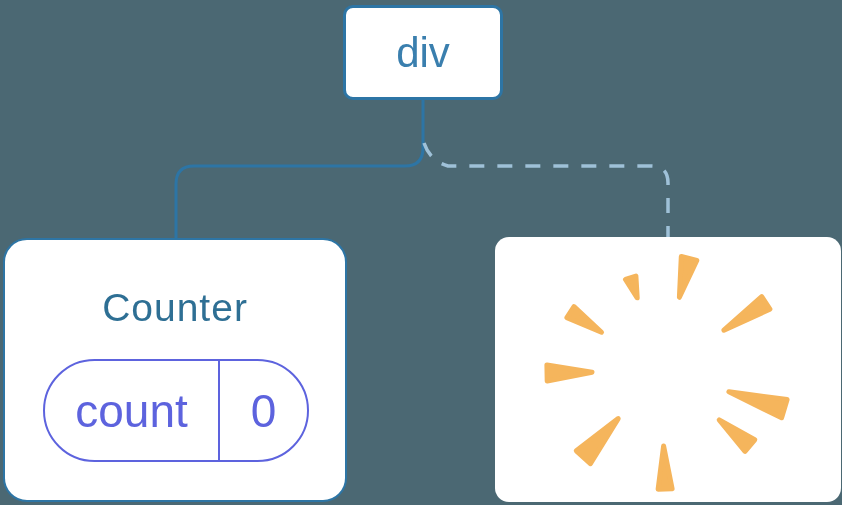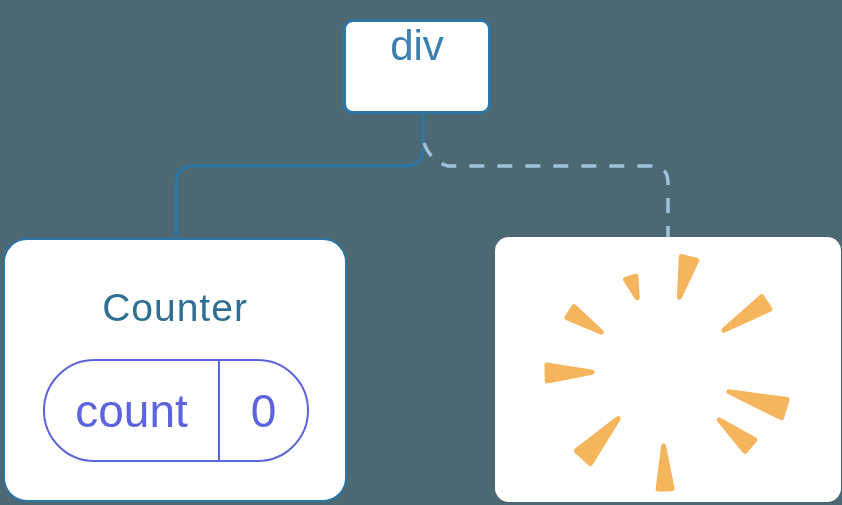--- a/index.html
+++ b/index.html
@@ -25,27 +25,28 @@
     stroke-width: 3;
   }
   .edge-dashed {
     fill: none;
     stroke: var(--edge_dashed_blue, #9fc1d8);
     stroke-width: 3.5;
     stroke-dasharray: 15 13;
   }
   .node-div {
     position: absolute;
-    left: 343px; top: 19px;
-    width: 148px; height: 95px;
+    left: 343px; top: 5px;
+    width: 160px; height: 95px;
     box-sizing: border-box;
     background: var(--card_bg, #fff);
     border: 3px solid var(--node_border_blue, #2d75a5);
     border-radius: 10px;
     display: flex;
+    align-items: center;
     justify-content: center;
     font-size: 42px;
     font-weight: 500;
     color: var(--node_text_blue, #3a7fae);
   }
   .card-counter {
     position: absolute;
     left: 3px; top: 238px;
     width: 344px; height: 264px;
     box-sizing: border-box;

